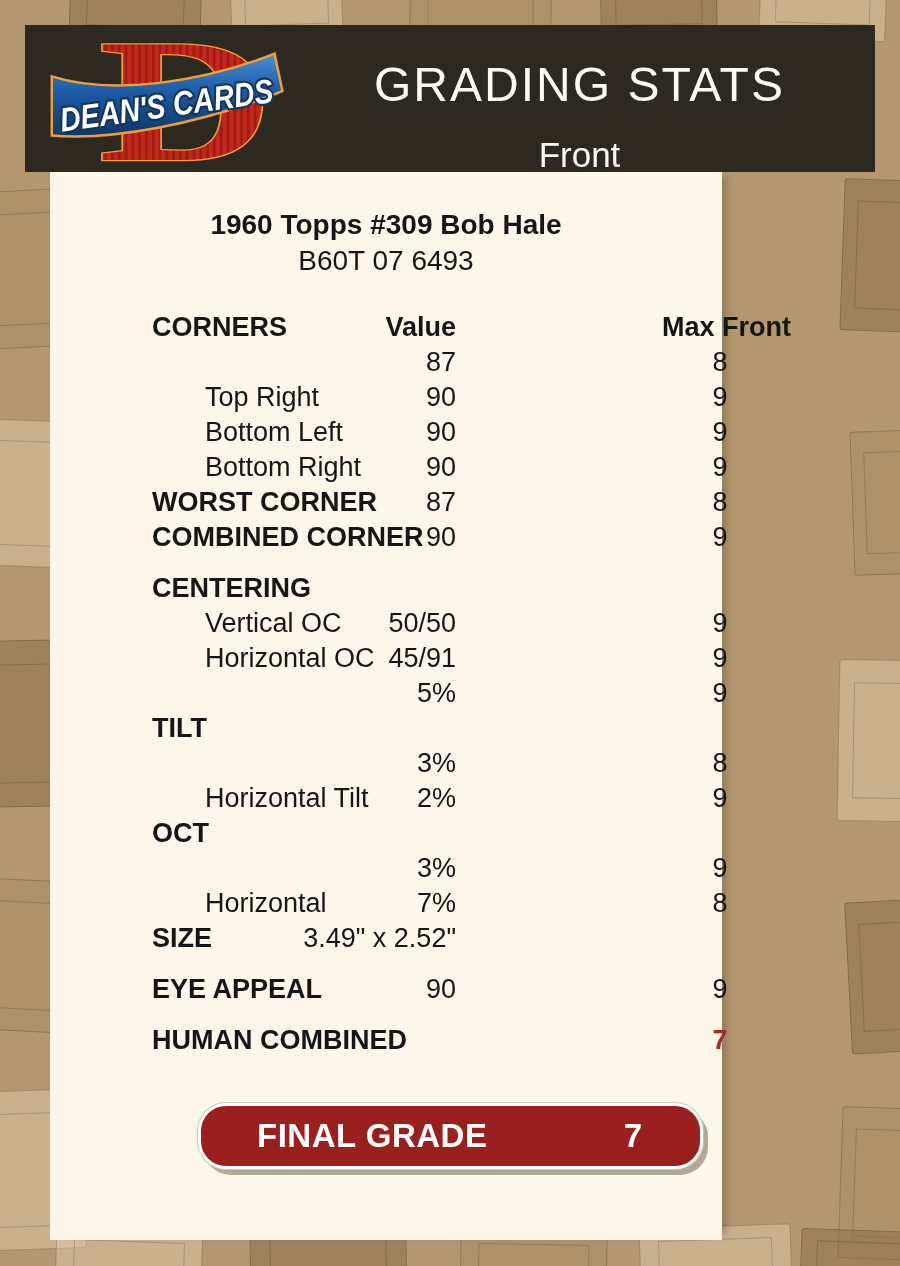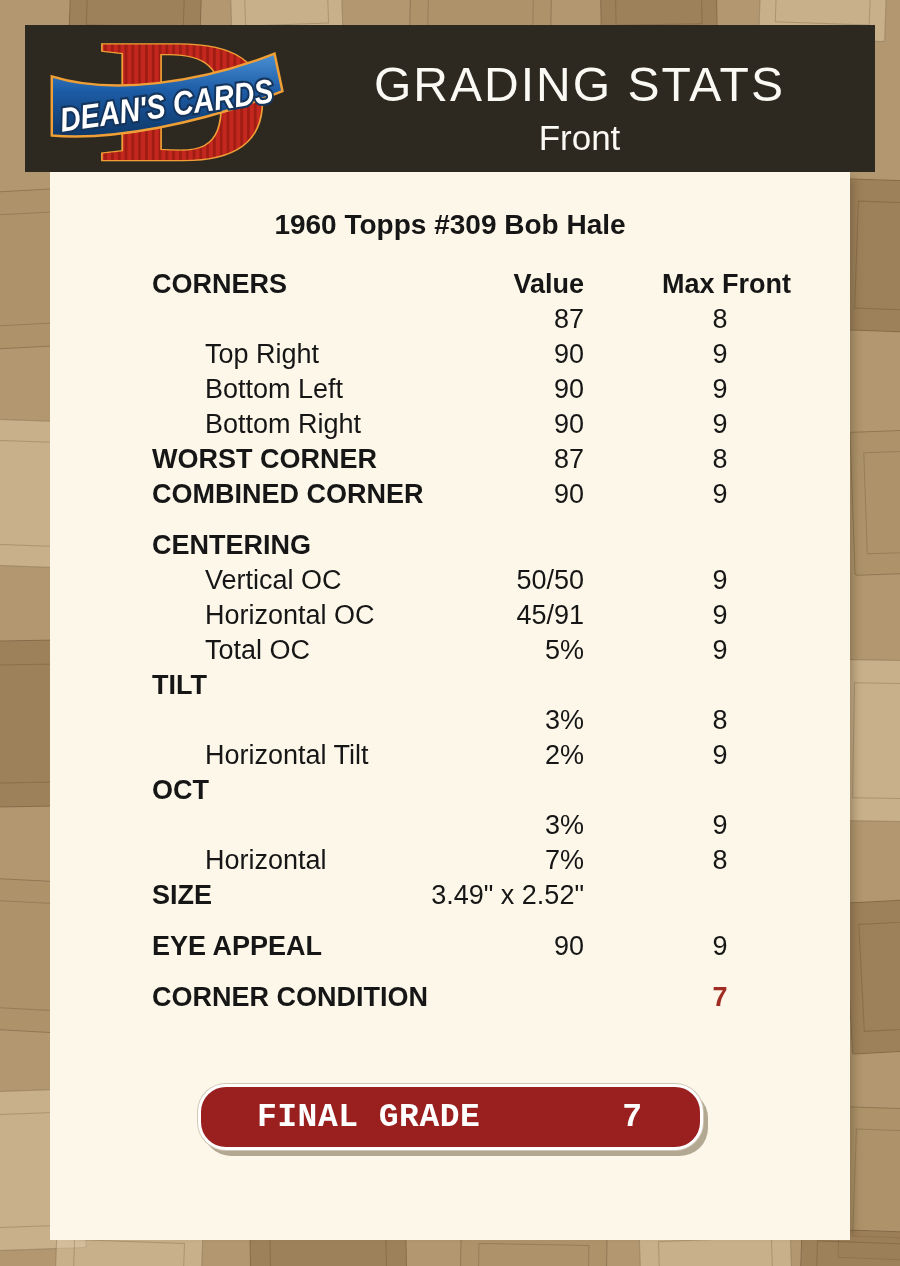--- a/index.html
+++ b/index.html
@@ -42,51 +42,51 @@
     background:#2e2920;z-index:2;
   }
   .logo{position:absolute;left:25px;top:5px;width:250px;height:138px;}
   .logo svg{width:100%;height:100%;display:block;}
   .titles{
     position:absolute;left:270px;right:0;top:0;height:100%;
     display:flex;flex-direction:column;align-items:center;
     padding-top:35px;padding-right:11px;box-sizing:border-box;color:#fbf9f4;
   }
   .main-title{font-size:48px;line-height:50px;letter-spacing:2px;white-space:nowrap;}
-  .sub-title{font-size:35px;line-height:40px;margin-top:8px;}
+  .sub-title{font-size:35px;line-height:40px;margin-top:25px;}
 
   
   .panel{
-    position:absolute;left:50px;top:172px;width:800px;height:1068px;
+    position:absolute;left:50px;top:172px;width:672px;height:1068px;
     background:#fcf7e9;z-index:1;
     box-shadow:10px 0 8px -6px rgba(80,62,38,.35);
   }
   .card-title{margin-top:35px;text-align:center;font-weight:bold;font-size:28px;line-height:36px;}
   .card-code{text-align:center;font-size:28px;line-height:36px;}
 
   
-  .gtable{margin-top:24px;}
+  .gtable{margin-top:31px;}
   .trow{position:relative;height:35px;line-height:35px;font-size:27px;}
   .trow.gap{margin-top:16px;}
   .tlabel{margin-left:102px;white-space:nowrap;}
   .trow.indent .tlabel{margin-left:155px;}
   .trow.colheader .tlabel,
   .trow.section .tlabel,
   .trow.strong .tlabel{font-weight:bold;}
   .tval{position:absolute;right:266px;top:0;white-space:nowrap;}
   .tmax{position:absolute;left:612px;top:0;width:116px;text-align:center;white-space:nowrap;}
   .trow.colheader .tval,.trow.colheader .tmax{font-weight:bold;}
   .tmax.red{color:#a02c22;font-weight:bold;}
 
   
   .final-grade{
-    position:absolute;left:148px;top:912px;width:505px;height:66px;box-sizing:border-box;
+    position:absolute;left:148px;top:931px;width:505px;height:66px;box-sizing:border-box;
     background:#9a1f1f;border:3px solid #ffffff;border-radius:28px;
     box-shadow:0 0 0 1px #cfc8b6, 5px 6px 0 0 #b3a892;
-    display:flex;align-items:center;color:#ffffff;cursor:default;font-family:Liberation Mono, monospace;
+    display:flex;align-items:center;color:#ffffff;cursor:default;
   }
   .fg-label{font-size:33px;font-weight:bold;letter-spacing:.5px;padding-left:56px;}
   .fg-value{font-size:33px;font-weight:bold;margin-left:auto;padding-right:58px;}
 </style>
 </head>
 <body>
 
 <div class="stage">
 
   <div class="collage">
@@ -136,20 +136,21 @@
       </svg>
     </div>
     <div class="titles">
       <div class="main-title">GRADING STATS</div>
       <div class="sub-title">Front</div>
     </div>
   </header>
 
   <main class="panel">
     <div class="card-title">1960 Topps #309 Bob Hale</div>
+    <div class="card-code">B60T 07 6493</div>
 
     <div class="gtable" id="grading-rows">
         <div class="trow colheader">
           <div class="tlabel">CORNERS</div>
           <div class="tval">Value</div>
           <div class="tmax">Max Front</div>
         </div>
         <div class="trow indent">
           <div class="tval">87</div>
           <div class="tmax">8</div>
@@ -188,21 +189,20 @@
           <div class="tlabel">Vertical OC</div>
           <div class="tval">50/50</div>
           <div class="tmax">9</div>
         </div>
         <div class="trow indent">
           <div class="tlabel">Horizontal OC</div>
           <div class="tval">45/91</div>
           <div class="tmax">9</div>
         </div>
         <div class="trow indent">
-          <div class="tlabel">Total OC</div>
           <div class="tval">5%</div>
           <div class="tmax">9</div>
         </div>
         <div class="trow section">
           <div class="tlabel">TILT</div>
           <div class="tval"></div>
           <div class="tmax"></div>
         </div>
         <div class="trow indent">
           <div class="tval">3%</div>
@@ -231,21 +231,21 @@
           <div class="tlabel">SIZE</div>
           <div class="tval">3.49" x 2.52"</div>
           <div class="tmax"></div>
         </div>
         <div class="trow strong gap">
           <div class="tlabel">EYE APPEAL</div>
           <div class="tval">90</div>
           <div class="tmax">9</div>
         </div>
         <div class="trow strong gap">
-          <div class="tlabel">CORNER CONDITION</div>
+          <div class="tlabel">HUMAN COMBINED</div>
           <div class="tval"></div>
           <div class="tmax red">7</div>
         </div>
       </div>
 
     <div class="final-grade">
       <span class="fg-label">FINAL GRADE</span>
       <span class="fg-value">7</span>
     </div>
   </main>

